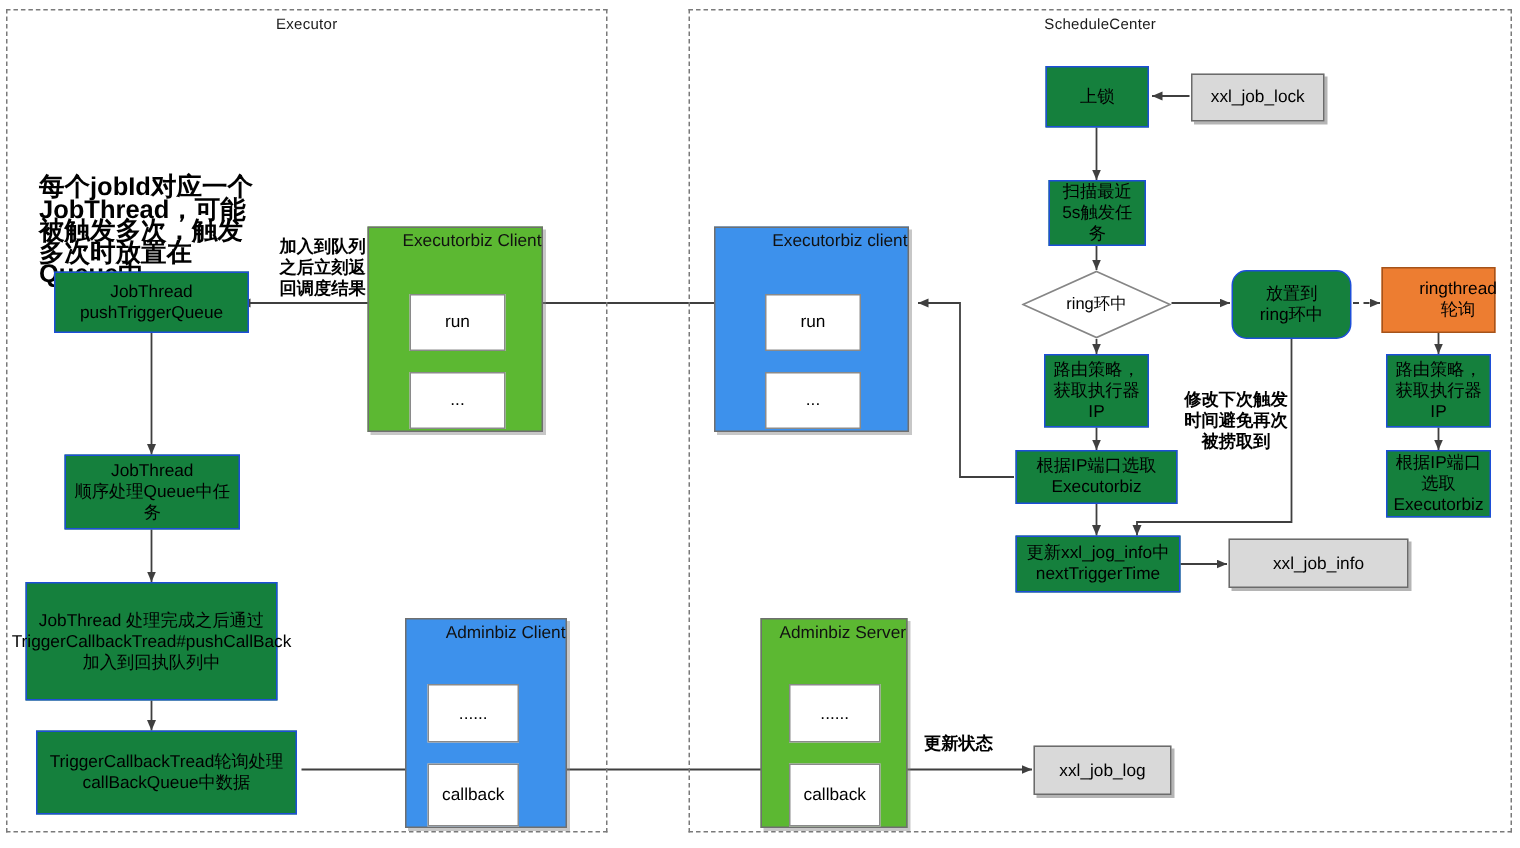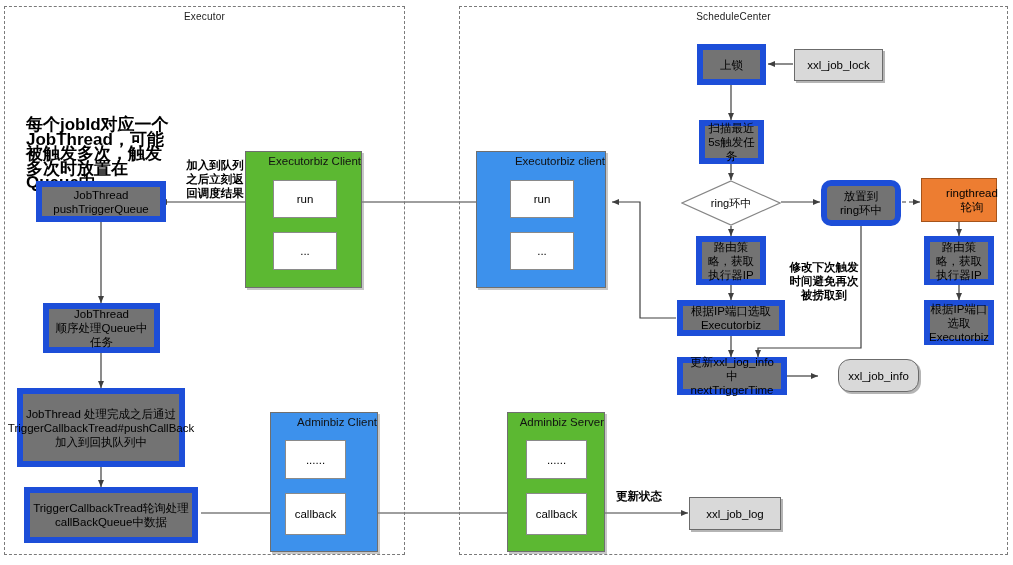--- a/index.html
+++ b/index.html
@@ -41,22 +41,22 @@
     text-align: center;
     font-size: 10px;
     color: #1b1b1b;
     font-weight: 400;
     letter-spacing: .2px;
   }
   
   .node {
     position: absolute;
     box-sizing: border-box;
-    border: 6px solid #1d4ed8;
-    background: #737373;
+    border: 1px solid #1d4ed8;
+    background: #15803d;
     color: #000000;
     font-size: 11.5px;
     line-height: 14px;
     display: flex;
     align-items: center;
     justify-content: center;
     text-align: center;
     padding: 1px 3px;
   }
   .node.store {
@@ -111,20 +111,21 @@
   .slot {
     position: absolute;
     background: #ffffff;
     border: 1px solid #8a8a8a;
     box-sizing: border-box;
     display: flex;
     align-items: center;
     justify-content: center;
     font-size: 11.5px;
     color: #000;
+    margin-top: 16px;
   }
   
   .note {
     position: absolute;
     font-size: 17px;
     line-height: 14.5px;
     color: #000;
     text-align: left;
     font-weight: 600;
   }
@@ -270,21 +271,21 @@
   <div class="edge-label" style="left:788px; top:260px; width:72px;">
     <span>修改下次触发时间避免再次被捞取到</span>
   </div>
 
   <div class="node" style="left:677px; top:300px; width:108px; height:36px;">根据IP端口选取Executorbiz</div>
 
   <div class="node" style="left:924px; top:300px; width:70px; height:45px;">根据IP端口选取Executorbiz</div>
 
   <div class="node" style="left:677px; top:357px; width:110px; height:38px;">更新xxl_jog_info中nextTriggerTime</div>
 
-  <div class="node store" style="left:838px; top:359px; width:81px; height:33px;border-radius:12px;">xxl_job_info</div>
+  <div class="node store" style="left:819px; top:359px; width:120px; height:33px;">xxl_job_info</div>
 
   <div class="edge-label" style="left:608px; top:489px; width:62px;">
     <span>更新状态</span>
   </div>
 
   <div class="node store" style="left:689px; top:497px; width:92px; height:33px;">xxl_job_log</div>
 
 </div>
 
 </body></html>

